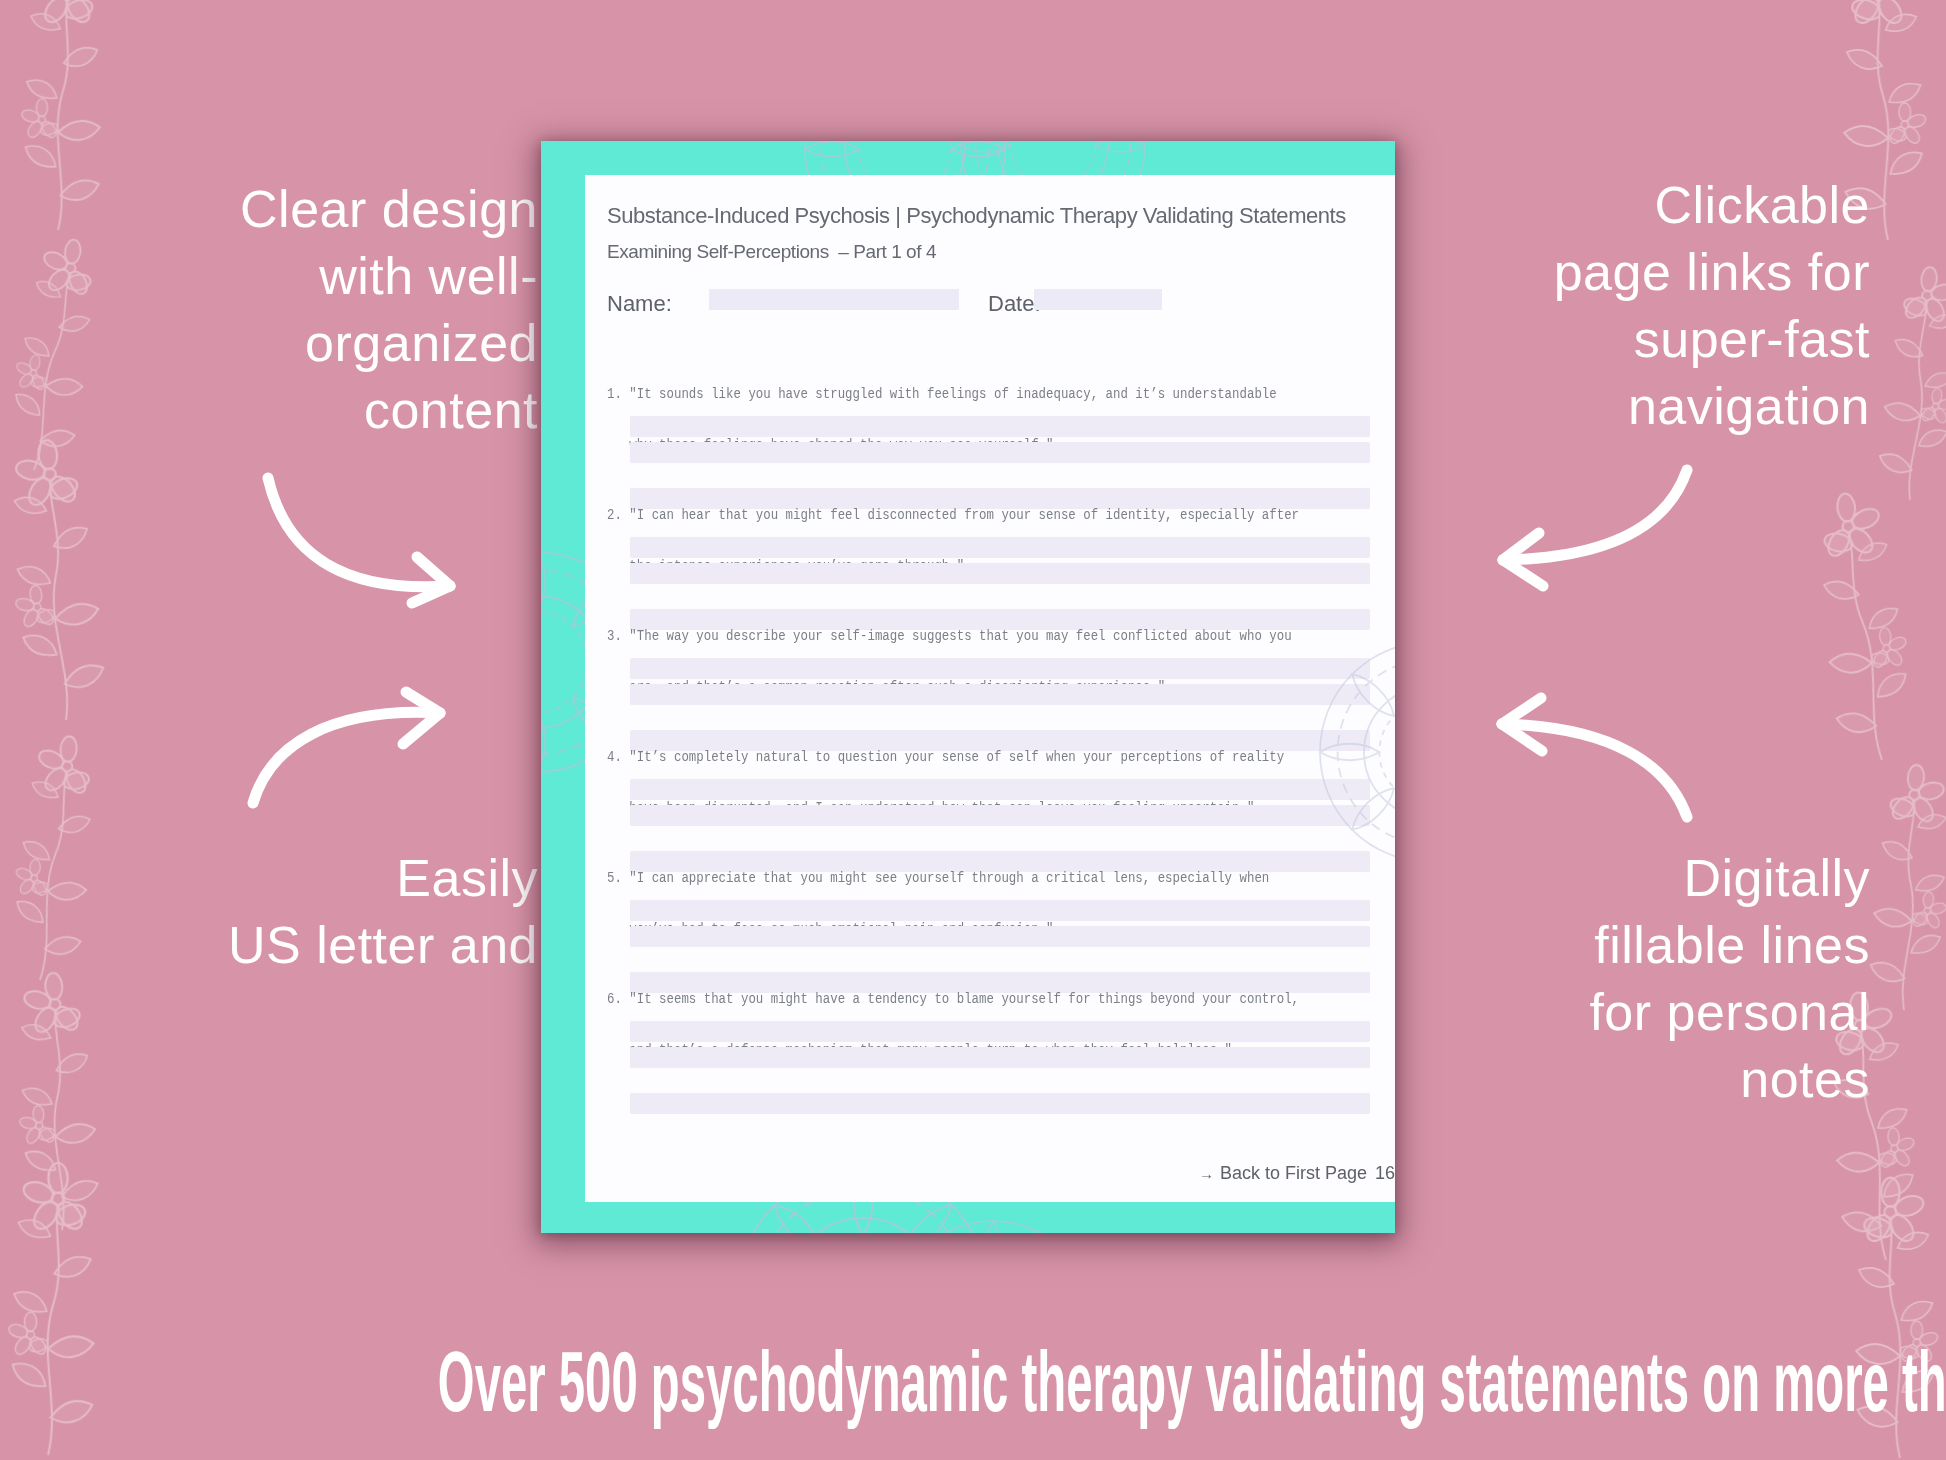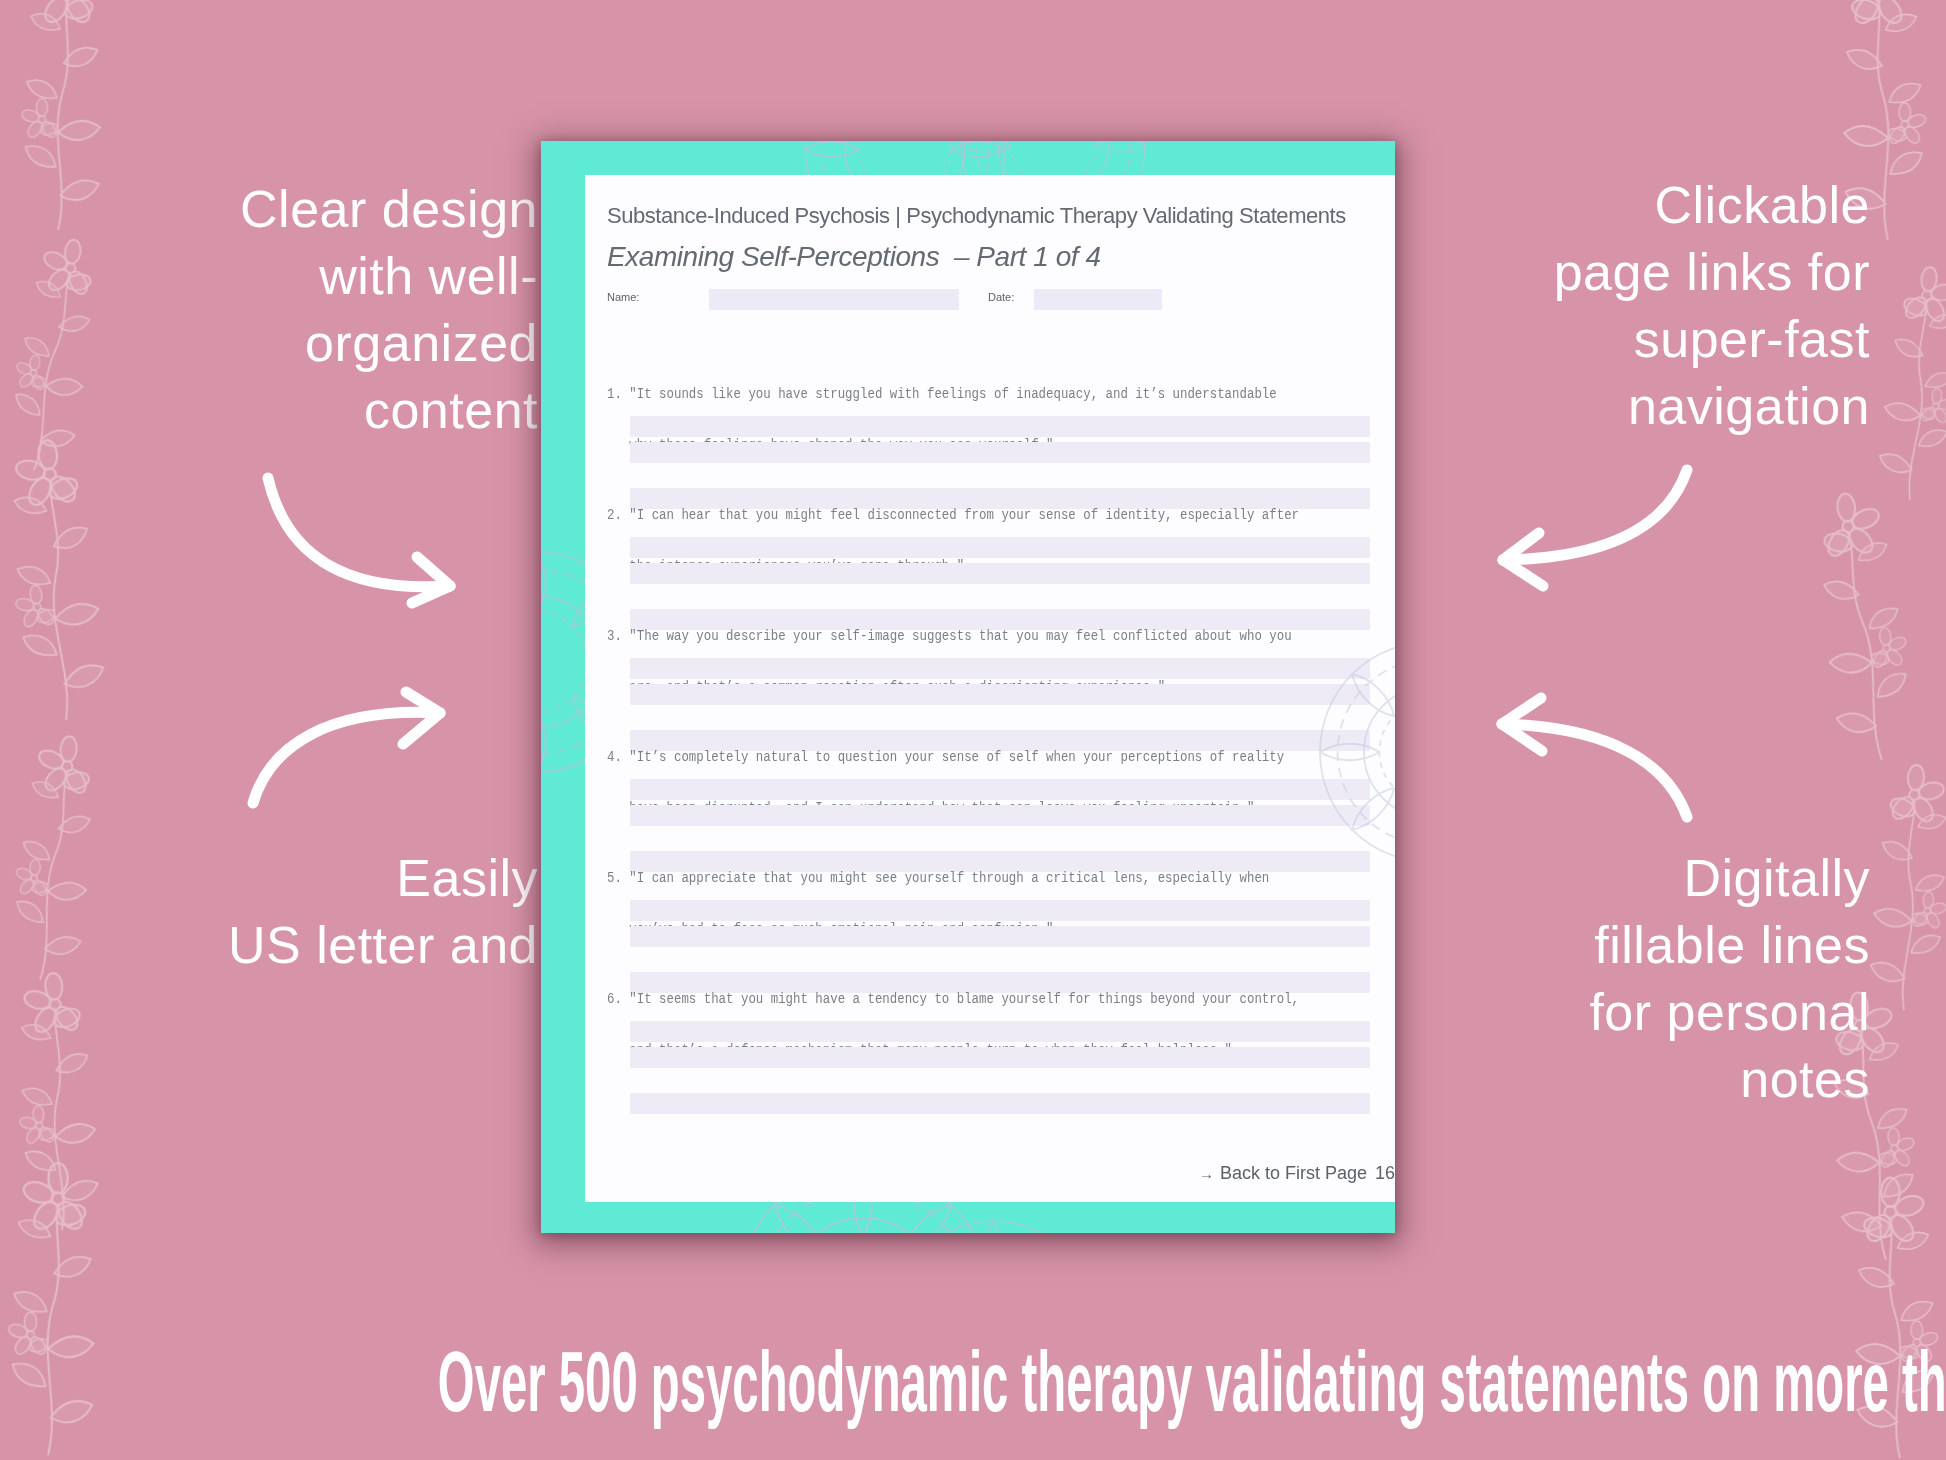--- a/index.html
+++ b/index.html
@@ -38,24 +38,24 @@
   .mandalas{position:absolute;left:0;top:0;}
   .page{
     position:absolute;left:44px;top:34px;width:810px;height:1027px;
     background:#fdfcfe;overflow:hidden;
   }
   .doc-title{
     position:absolute;left:22px;top:28px;font-size:22px;color:#656972;
     white-space:pre;letter-spacing:-.45px;
   }
   .doc-subtitle{
-    position:absolute;left:22px;top:66px;font-size:28px;color:#656972;
-    white-space:pre;letter-spacing:-.45px;font-style:italic;
-  }
-  .field-label{position:absolute;font-size:11px;color:#5d6169;}
+    position:absolute;left:22px;top:66px;font-size:19px;color:#656972;
+    white-space:pre;letter-spacing:-.45px;
+  }
+  .field-label{position:absolute;font-size:22px;color:#5d6169;}
   .name-label{left:22px;top:116px;}
   .date-label{left:403px;top:116px;}
   .field-box{position:absolute;height:21px;background:#eceaf6;border-radius:1px;}
   .name-box{left:124px;top:114px;width:250px;}
   .date-box{left:449px;top:114px;width:128px;}
   .stmt{position:absolute;left:22px;right:0;height:121px;}
   .stmt-text{
     font-family:"Liberation Mono","DejaVu Sans Mono",monospace;
     font-size:15.5px;line-height:17px;color:#7b7f87;white-space:pre;
     transform:scaleX(.8);transform-origin:0 0;

